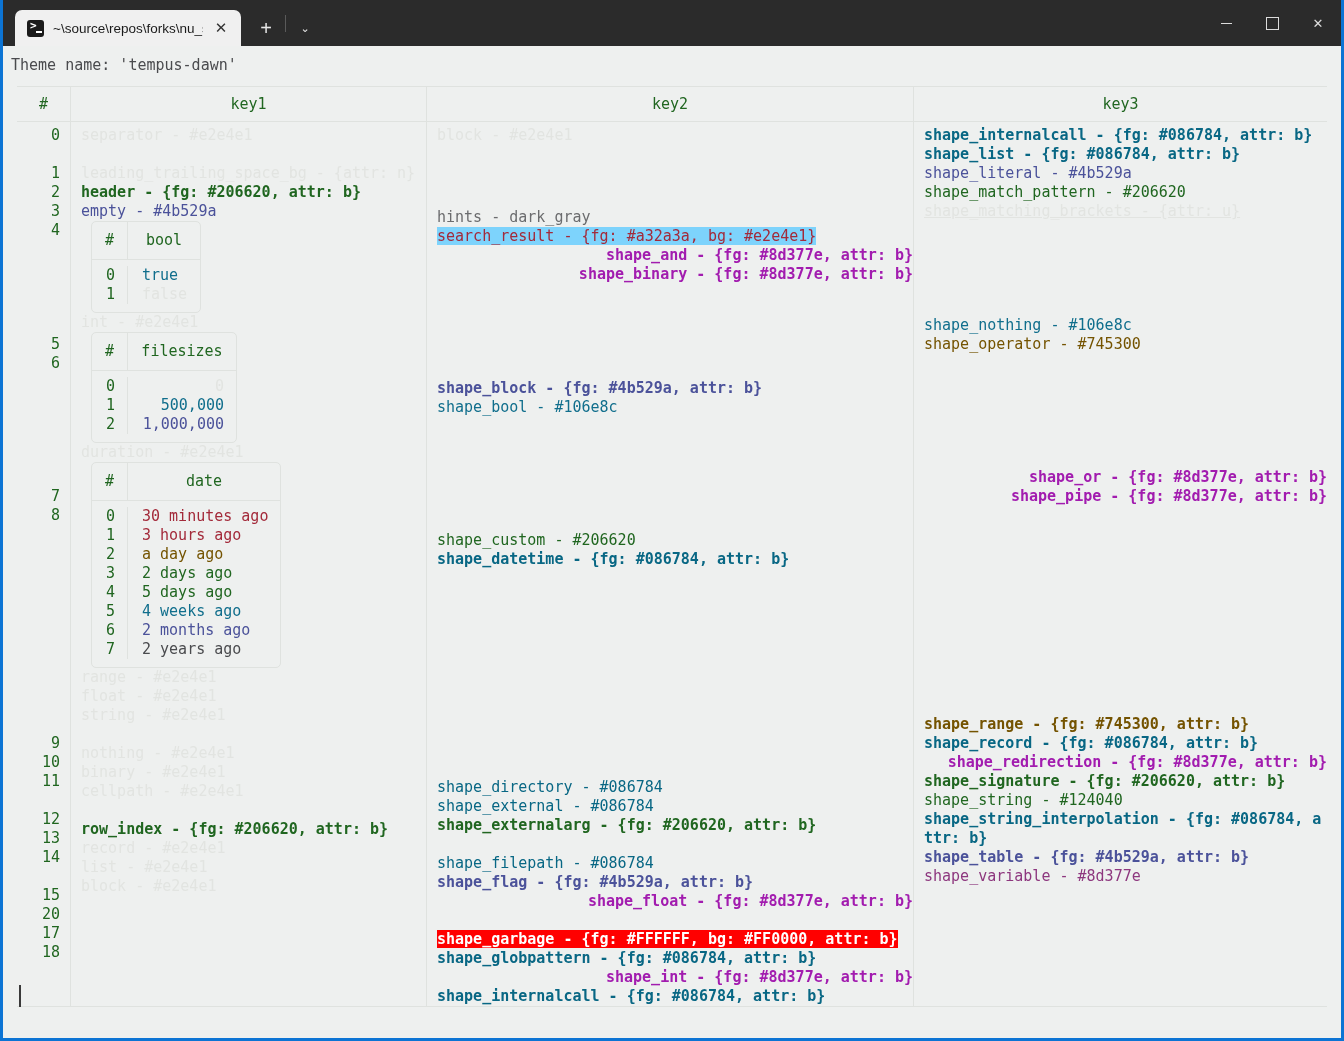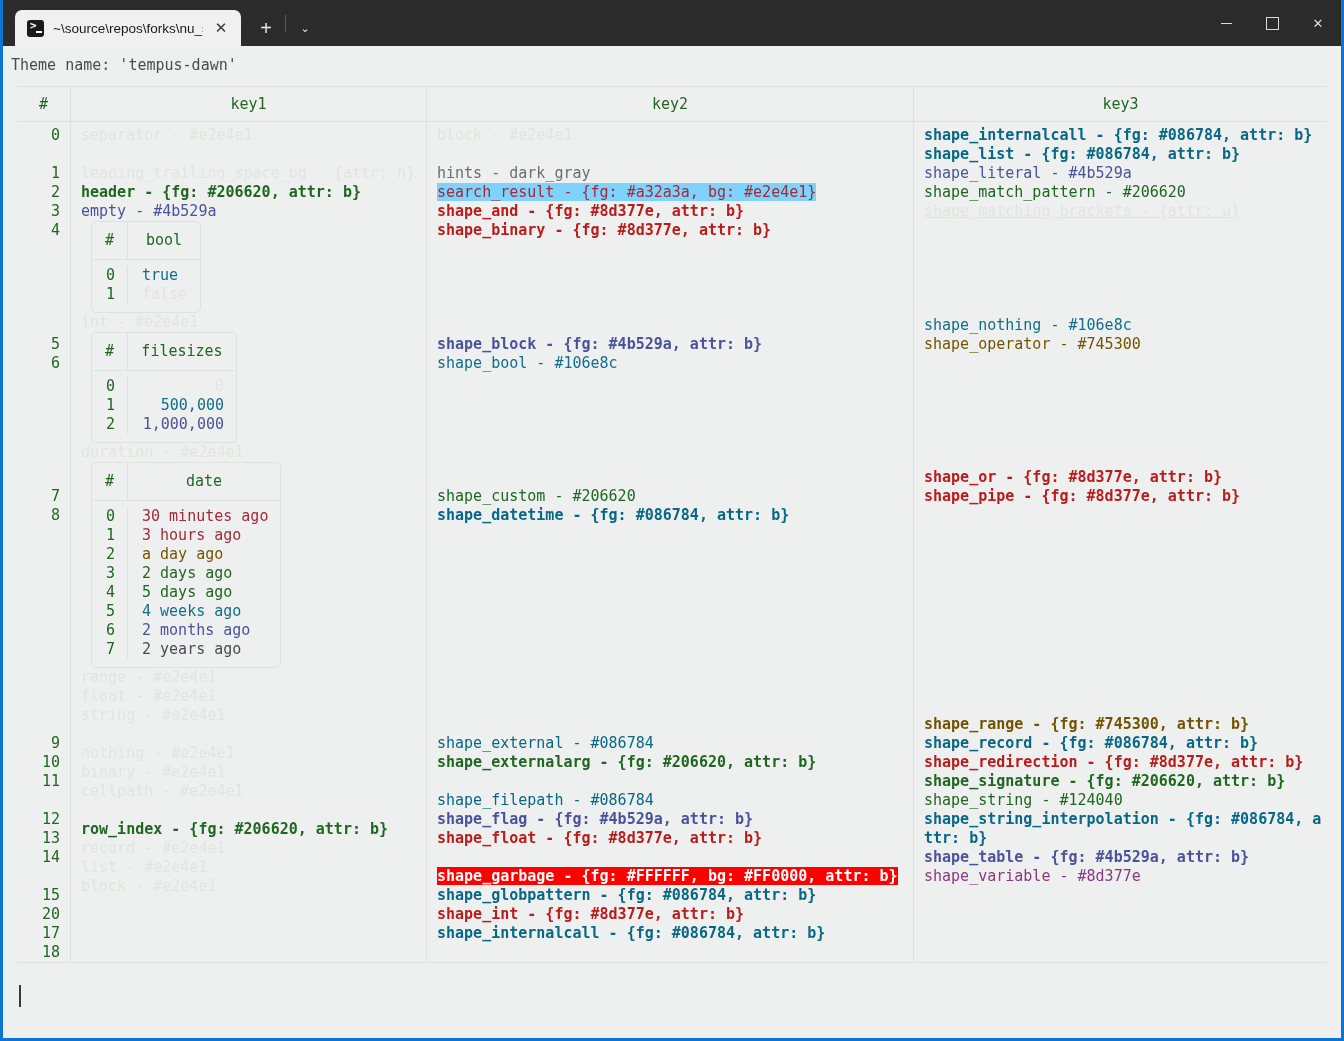--- a/index.html
+++ b/index.html
@@ -153,29 +153,29 @@
   .ncol:last-child { border-right: none; }
   .ncell { height: 19px; display: flex; align-items: center; }
 
   
   .cGreenB { color: #206620; font-weight: bold; }
   .cGreen  { color: #206620; }
   .cFaint  { color: #e2e4e1; }
   .cFaintU { color: #e2e4e1; text-decoration: underline; }
   .cPurpleB{ color: #4b529a; font-weight: bold; }
   .cPurple { color: #4b529a; }
-  .cMagentaB { color: #b91c1c; font-weight: bold; }
+  .cMagentaB { color: #a21caf; font-weight: bold; text-align: right; }
   .cMagenta  { color: #8d377e; }
   .cTealB  { color: #086784; font-weight: bold; }
   .cTeal   { color: #086784; }
   .cCyan   { color: #106e8c; }
   .cOlive  { color: #745300; }
   .cOliveB { color: #745300; font-weight: bold; }
   .cGray   { color: #4a4b4e; }
-  .cDarkGray { color: #6b6c6e; }
+  .cDarkGray { color: #6b6c6e; margin-top: 44px; }
   .cCrimson{ color: #a32a3a; }
   .cSearch { color: #a32a3a; background: #7dd3fc; }
   .cGarbage{ color: #FFFFFF; background: #FF0000; font-weight: bold; }
 
   #prompt { position: absolute; left: 16px; bottom: 26px; }
   #cursor { display: inline-block; width: 2px; height: 22px; background: #3a3a3a; }
 </style>
 </head>
 <body>
 
@@ -357,20 +357,21 @@
             <div class="blank"></div>
             <div class="blank"></div>
             <div class="blank"></div>
             <div class="blank"></div>
             <div class="blank"></div>
             <div class="blank"></div>
             <div class="blank"></div>
             <div class="blank"></div>
             <div class="blank"></div>
             <div class="blank"></div>
+            <div class="ln cTeal">shape_directory - #086784</div>
             <div class="ln cTeal">shape_external - #086784</div>
             <div class="ln cGreenB">shape_externalarg - {fg: #206620, attr: b}</div>
             <div class="blank"></div>
             <div class="ln cTeal">shape_filepath - #086784</div>
             <div class="ln cPurpleB">shape_flag - {fg: #4b529a, attr: b}</div>
             <div class="ln cMagentaB">shape_float - {fg: #8d377e, attr: b}</div>
             <div class="blank"></div>
             <div class="ln"><span class="cGarbage">shape_garbage - {fg: #FFFFFF, bg: #FF0000, attr: b}</span></div>
             <div class="ln cTealB">shape_globpattern - {fg: #086784, attr: b}</div>
             <div class="ln cMagentaB">shape_int - {fg: #8d377e, attr: b}</div>

